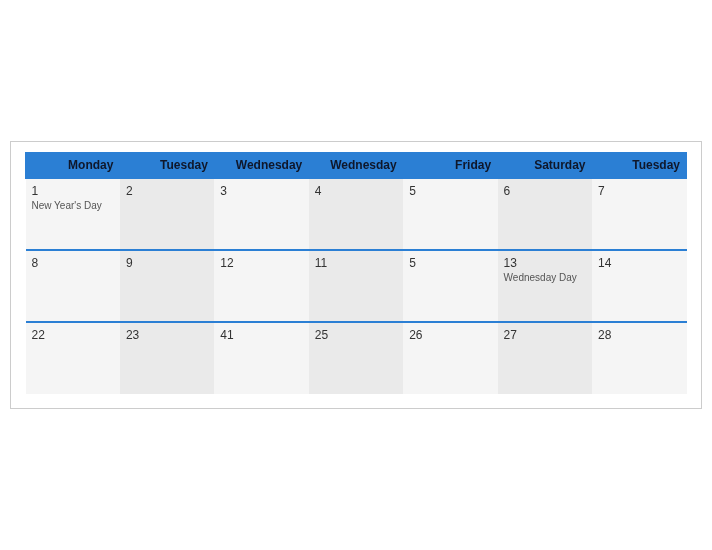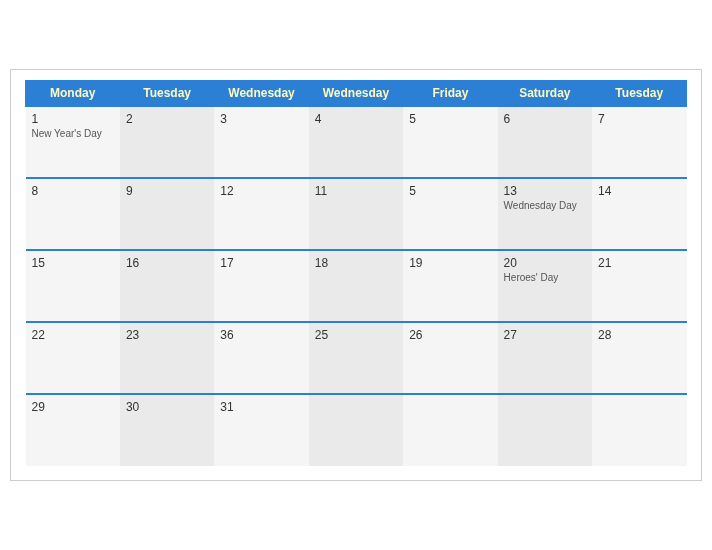--- a/index.html
+++ b/index.html
@@ -61,25 +61,25 @@
       font-size: 14px;
       color: #333;
       text-align: right;
     }
     .calendar-grid {
       width: 100%;
       border-collapse: collapse;
     }
     .calendar-grid th {
       background: #2b7fd4;
-      color: #fef9c3;
+      color: #0f172a;
       font-size: 12px;
       font-weight: bold;
       padding: 5px 6px;
-      text-align: center;
+      text-align: right;
       border: 1px solid #2b7fd4;
     }
     .calendar-grid td {
       vertical-align: top;
       padding: 5px 6px;
       font-size: 12px;
       color: #333;
       border: none;
       height: 72px;
       width: 14.28%;
@@ -165,75 +165,36 @@
           <td>
             <span class="day-num">13</span>
             <span class="holiday-name">Wednesday Day</span>
           </td>
           <td>
             <span class="day-num">14</span>
           </td>
         </tr>
         <tr class="week-row">
           <td>
-            <span class="day-num">15</span>
-          </td>
-          <td>
-            <span class="day-num">16</span>
-          </td>
-          <td>
-            <span class="day-num">17</span>
-          </td>
-          <td>
-            <span class="day-num">18</span>
-          </td>
-          <td>
-            <span class="day-num">19</span>
-          </td>
-          <td>
-            <span class="day-num">20</span>
-            <span class="holiday-name">Heroes' Day</span>
-          </td>
-          <td>
-            <span class="day-num">21</span>
-          </td>
-        </tr>
-        <tr class="week-row">
-          <td>
             <span class="day-num">22</span>
           </td>
           <td>
             <span class="day-num">23</span>
           </td>
           <td>
-            <span class="day-num">36</span>
+            <span class="day-num">41</span>
           </td>
           <td>
             <span class="day-num">25</span>
           </td>
           <td>
             <span class="day-num">26</span>
           </td>
           <td>
             <span class="day-num">27</span>
           </td>
           <td>
             <span class="day-num">28</span>
           </td>
-        </tr>
-        <tr class="week-row">
-          <td>
-            <span class="day-num">29</span>
-          </td>
-          <td>
-            <span class="day-num">30</span>
-          </td>
-          <td>
-            <span class="day-num">31</span>
-          </td>
-          <td></td>
-          <td></td>
-          <td></td>
-          <td></td>
         </tr>
       </tbody>
   </table>
 </div>
 
 </body></html>

